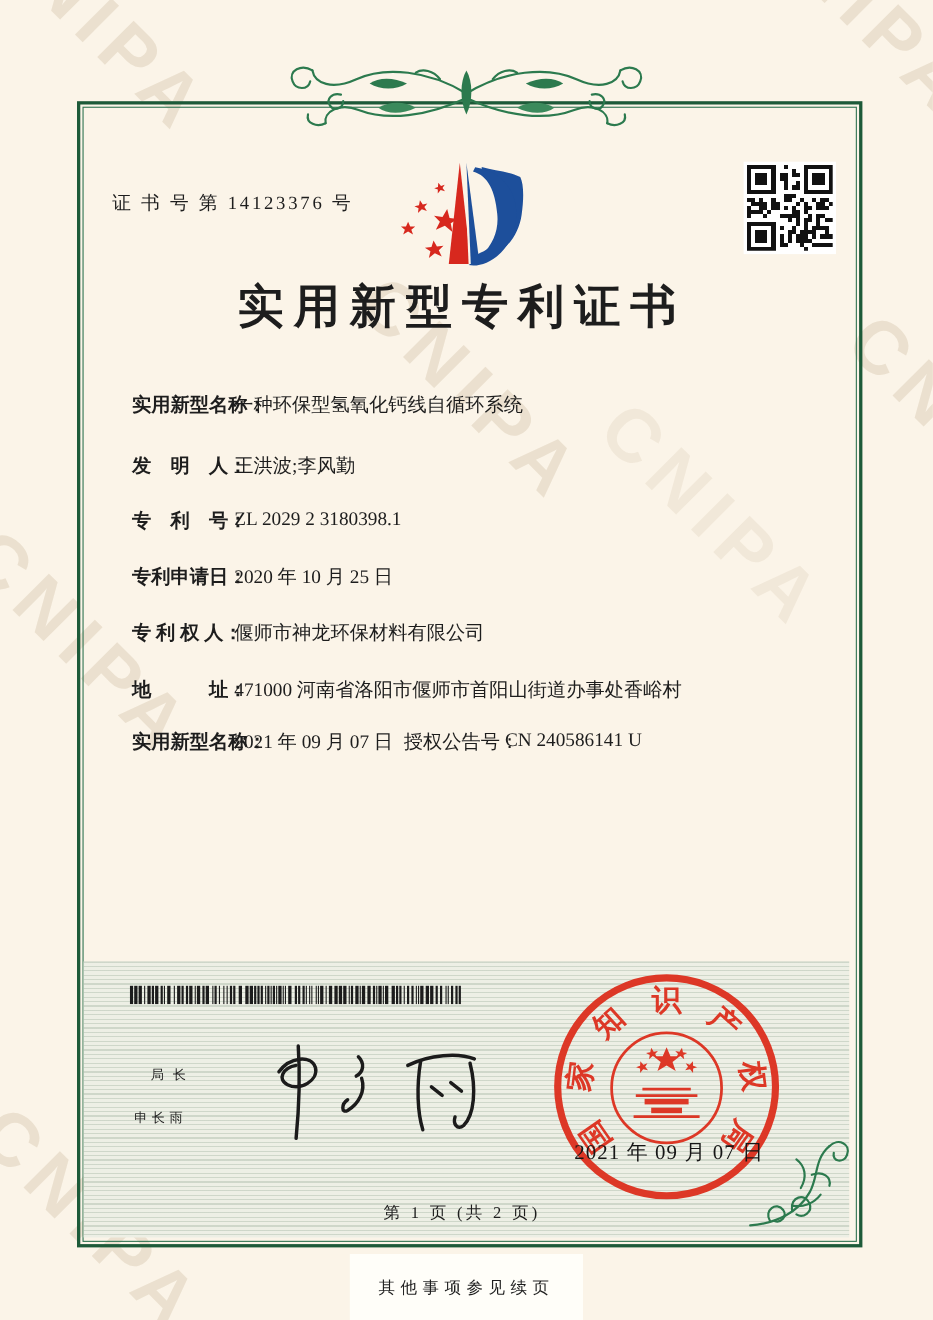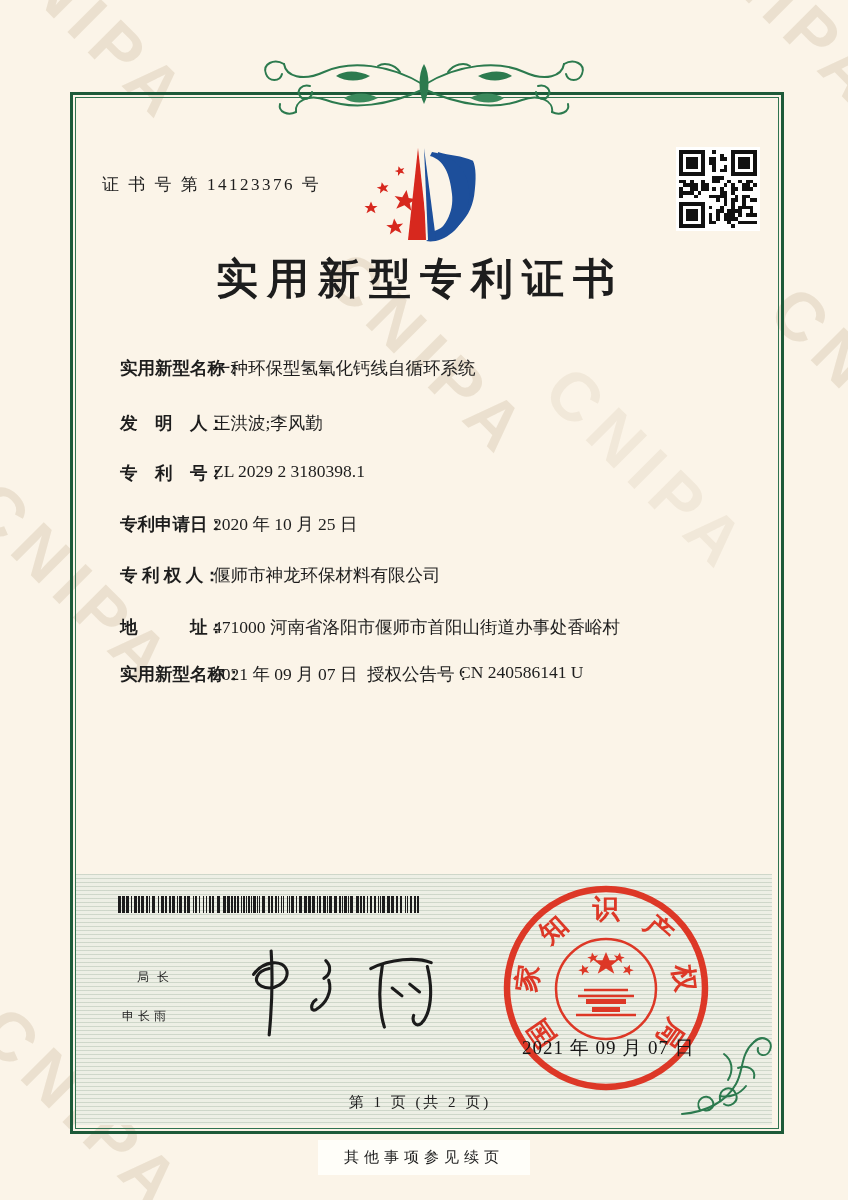--- a/index.html
+++ b/index.html
@@ -43,21 +43,21 @@
   .paras{left:108px;top:698px;width:632px;font-size:17.5px;line-height:27px;text-align:justify;}
   .paras p{margin:0;text-indent:2em;}
   .barcode{left:118px;top:896px;}
   .director-title{left:137px;top:969px;font-size:12px;letter-spacing:8px;}
   .director-name{left:122px;top:1008px;font-size:12px;letter-spacing:4px;}
   .signature{left:236px;top:940px;z-index:3;}
   .seal{left:500px;top:882px;z-index:3;opacity:.95;}
   .seal-date{left:522px;top:1035px;font-size:19px;letter-spacing:1px;color:#161616;z-index:4;}
   .page-info{left:0;top:1093px;width:768px;text-align:center;font-size:15px;letter-spacing:3px;margin-left:36px;}
   .note{left:50%;transform:translateX(-50%);top:1140px;background:#fffef9;
-    padding:8px 26px;font-size:15px;letter-spacing:5px;white-space:nowrap;}
+    padding:21px 26px;font-size:15px;letter-spacing:5px;white-space:nowrap;}
   .orn-top{left:250px;top:52px;z-index:2;}
   .orn-corner{left:676px;top:1026px;z-index:2;}
 </style>
 </head>
 <body>
 
 <span class="wm" style="left:-40px;top:-20px">CNIPA</span>
 <span class="wm" style="left:655px;top:-35px">CNIPA</span>
 <span class="wm" style="left:300px;top:315px">CNIPA</span>
 <span class="wm" style="left:745px;top:350px">CNIPA</span>

